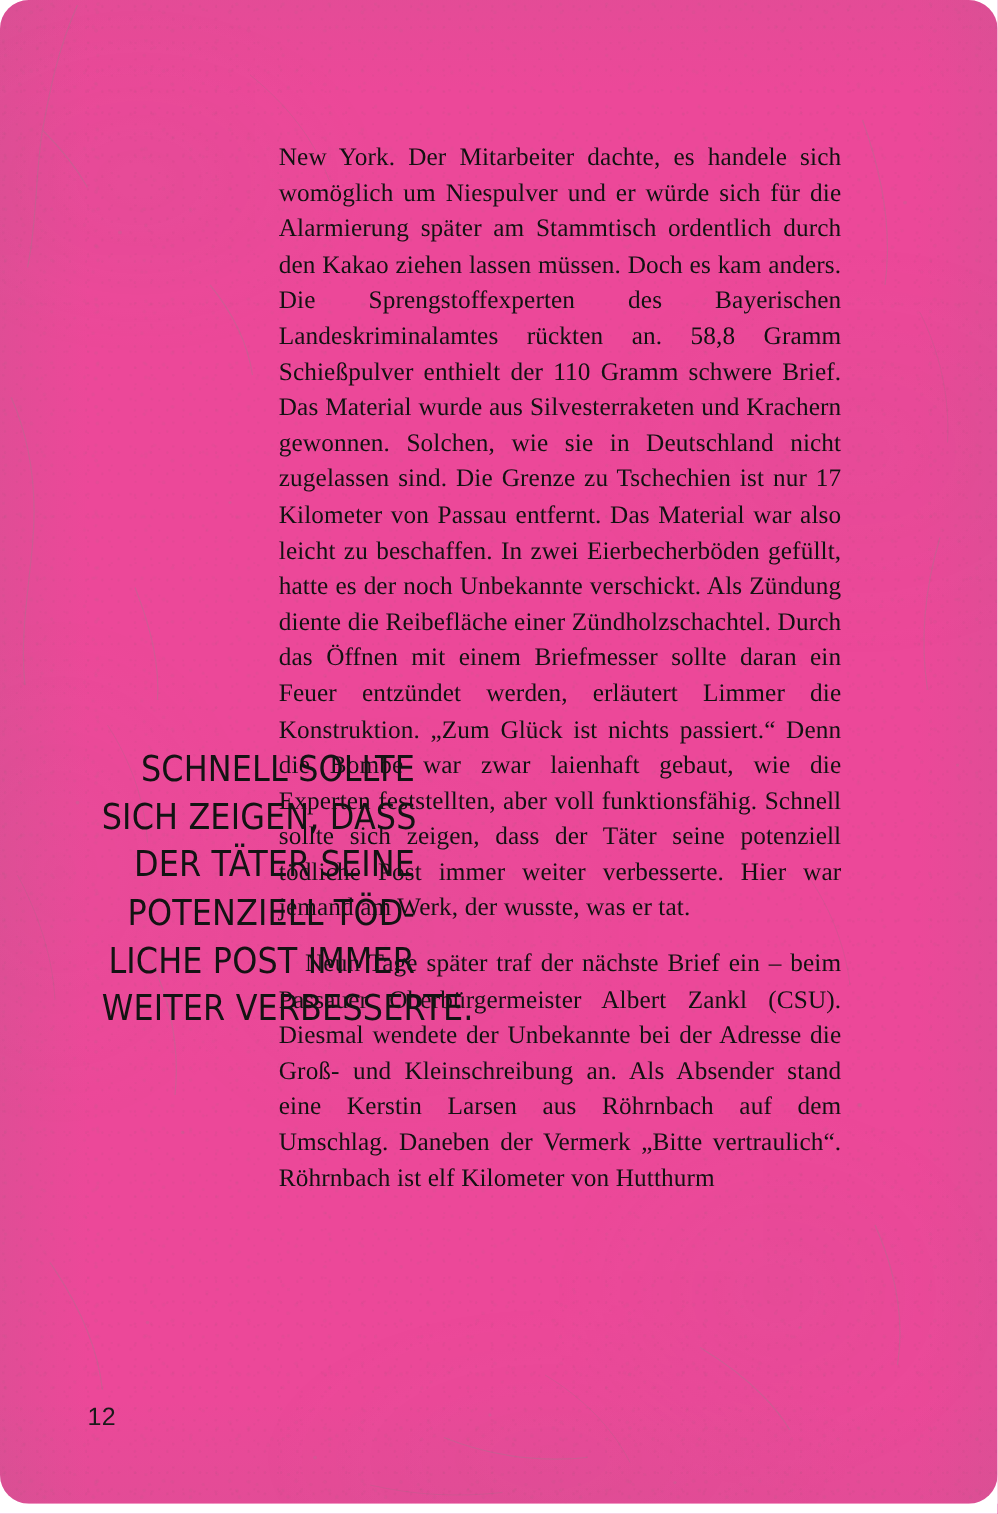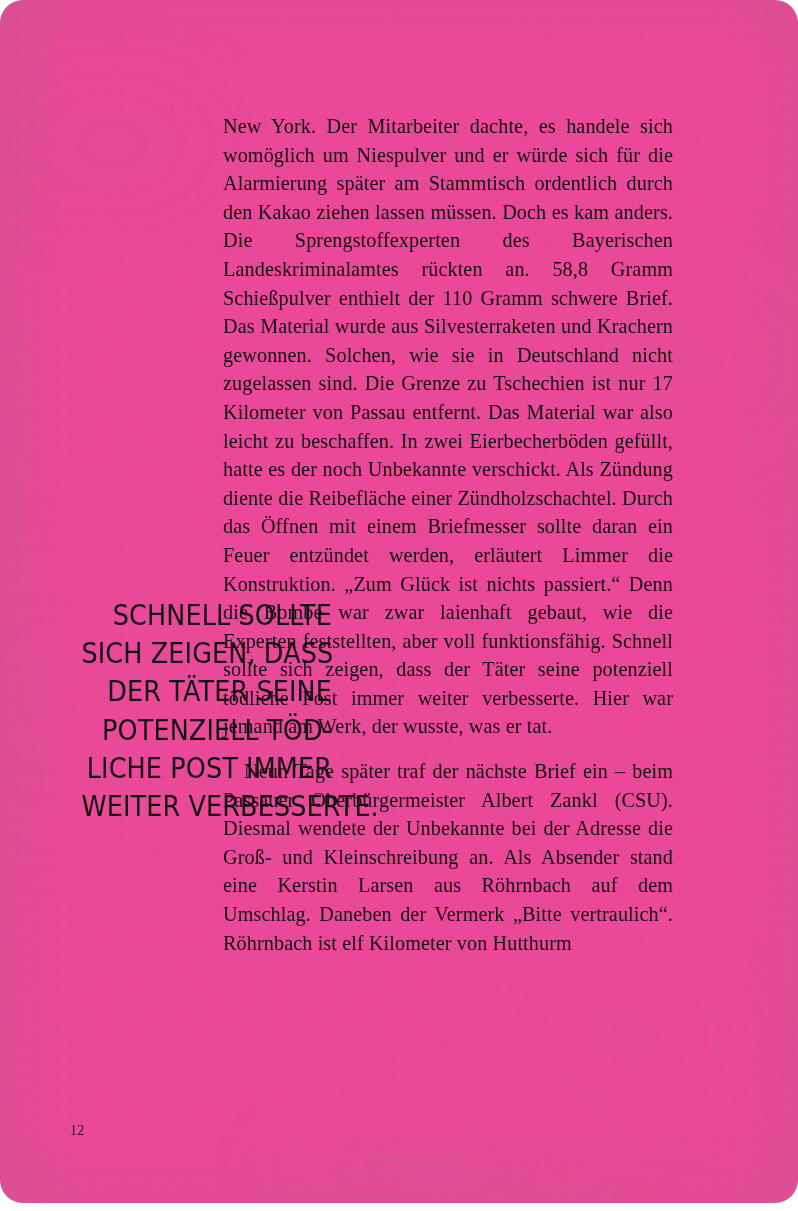--- a/index.html
+++ b/index.html
@@ -117,22 +117,22 @@
     transform-origin: right top;
   }
   .pullquote .ql { display: block; white-space: nowrap; }
 
   
   .folio {
     position: absolute;
     left: 70px;
     top: 1124px;
     z-index: 4;
-    font-family: Liberation Serif, serif;
-    font-size: 14px;
+    font-family: Liberation Sans, sans-serif;
+    font-size: 20px;
     line-height: 1;
     color: #1a1a1a;
     letter-spacing: .01em;
   }
 </style>
 </head>
 <body>
 
 <div class="page">
 

